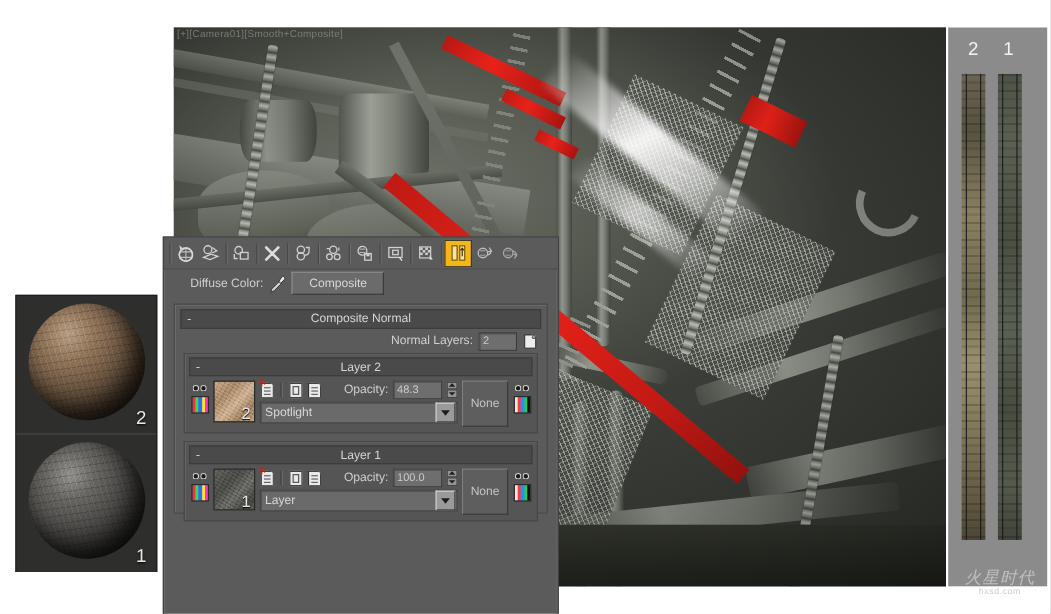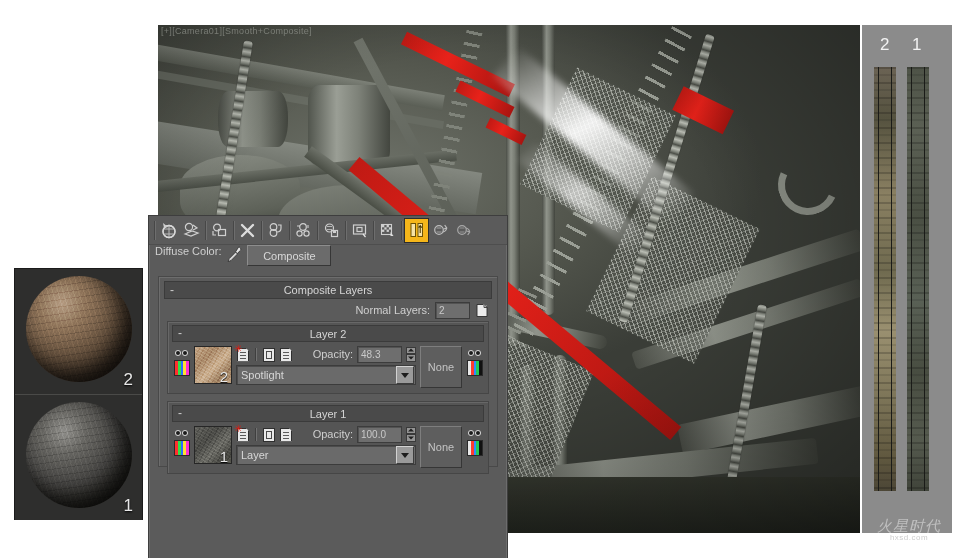--- a/index.html
+++ b/index.html
@@ -97,21 +97,21 @@
   
   #me-toolbar{position:relative;height:28px;background:#5b5b5b;
               border-bottom:1px solid #4e4e4e;display:flex;align-items:center;padding-left:3px;}
   .tbtn{width:23px;height:23px;display:flex;align-items:center;justify-content:center;
         position:relative;}
   .tbtn.active{background:#f5b61a;border:1px solid #2d2d2d;}
   .tsep{width:1px;height:19px;background:#474747;margin:0 2px;
         box-shadow:1px 0 0 #6e6e6e;}
 
   
-  #diffuse-row{height:25px;display:flex;padding:0 6px;gap:5px;}
+  #diffuse-row{height:25px;display:flex;align-items:center;padding:0 24px;gap:5px;}
   .lbl{color:#cfcfcf;font-size:11px;}
   .map-field{flex:0 0 auto;width:160px;height:18px;background:#6a6a6a;
              border:1px solid #3c3c3c;display:flex;align-items:center;
              box-shadow:inset 1px 1px 0 #4c4c4c;}
   .map-field .txt{flex:1;padding-left:4px;color:#d7d7d7;font-size:11px;overflow:hidden;
                   white-space:nowrap;}
   .ddbtn{width:16px;height:16px;margin:0 1px;background:#9a9a9a;
          border-top:1px solid #d2d2d2;border-left:1px solid #d2d2d2;
          border-right:1px solid #3c3c3c;border-bottom:1px solid #3c3c3c;
          display:flex;align-items:center;justify-content:center;}
@@ -454,21 +454,21 @@
       </svg>
     </span>
 
 
     <div class="pushbtn" style="width:82px;">Composite</div>
   </div>
 
   <div id="rollout">
     <div class="rollout-hd">
       <span class="minus">-</span>
-      <span>Composite Layers</span>
+      <span>Composite Normal</span>
     </div>
 
     <div class="total-row">
       <span class="lbl">Normal Layers:</span>
       <span class="numfield">2</span>
       <span style="display:inline-block;width:14px;height:15px;">
         <svg width="14" height="15" viewBox="0 0 14 15">
           <path d="M2 1.5 h7 l3 3 v9 h-10z" fill="#ececec" stroke="#2b2b2b" stroke-width=".9"></path>
           <path d="M9 1.5 v3 h3" fill="#b8b8b8" stroke="#2b2b2b" stroke-width=".8"></path>
           <path d="M8.5 1 l1 2.6 l2.4 -1.3" stroke="#9c9c9c" stroke-width=".8" fill="none"></path>

